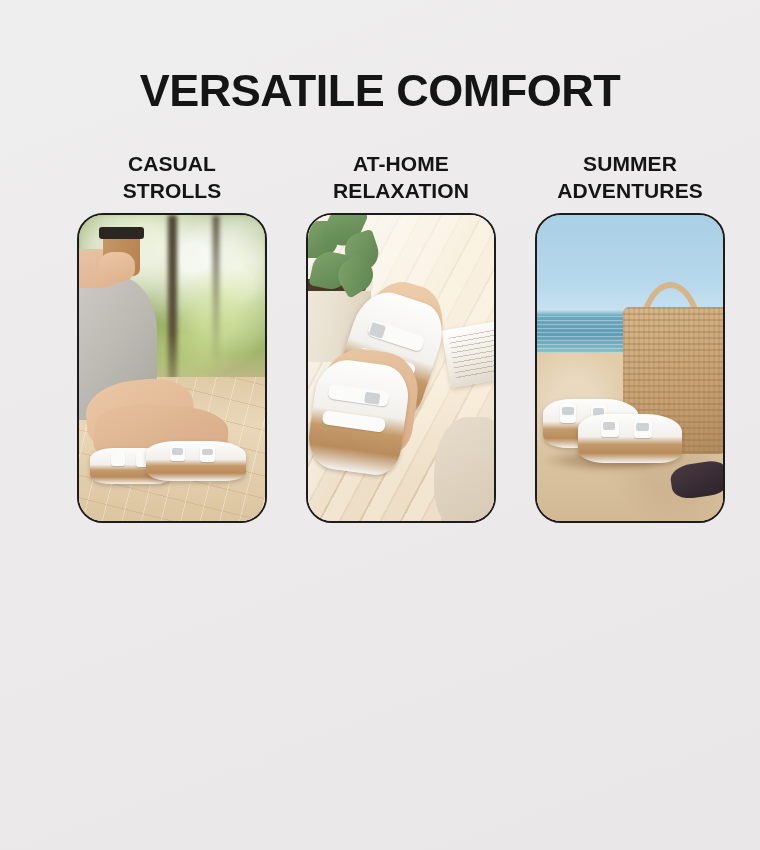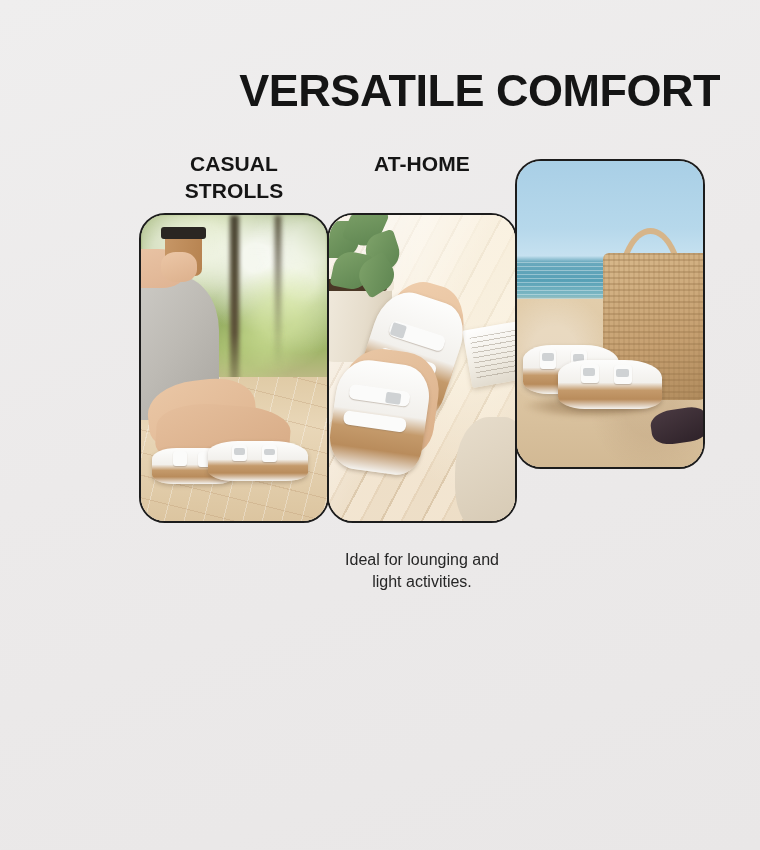--- a/index.html
+++ b/index.html
@@ -18,36 +18,37 @@
     width: 760px;
     height: 850px;
     background: linear-gradient(160deg, #efeeee 0%, #eceaea 45%, #e9e7e7 100%);
     box-sizing: border-box;
   }
 
   
   .headline {
     margin: 0;
     padding: 66px 40px 0 40px;
-    text-align: right;
+    text-align: center;
     font-size: 45px;
     line-height: 50px;
     font-weight: bold;
     letter-spacing: -0.5px;
     color: #151515;
     text-transform: uppercase;
   }
   .headline-line { display: block; }
 
   
   .columns {
     display: flex;
-    justify-content: flex-end;
+    justify-content: space-between;
     align-items: flex-start;
-    padding: 34px 56px 0 78px;
+    gap: 22px;
+    padding: 34px 36px 0 78px;
     box-sizing: border-box;
   }
   .column {
     width: 188px;
     display: flex;
     flex-direction: column;
     align-items: center;
   }
   .col-title {
     margin: 0;
@@ -330,20 +331,21 @@
             <div class="strap" style="left:54%;top:10%;width:15%;height:42%;"></div>
             <div class="buckle" style="left:56%;top:18%;width:11%;height:17%;"></div>
           </div>
         </div>
       </div>
     </div>
 
     <div class="column">
       <h2 class="col-title">
         <span>AT-HOME</span><br>
+        <span>RELAXATION</span>
       </h2>
       <div class="card">
         <div class="scene s2">
           <div class="s2-planks"></div>
           <div class="s2-light"></div>
           <div class="s2-pot"></div>
           <div class="s2-pot-rim"></div>
           <div class="s2-soil"></div>
           <div class="leaf" style="left:-4%;top:2%;width:20%;height:12%;"></div>
           <div class="leaf" style="left:10%;top:-3%;width:19%;height:13%;transform:rotate(24deg);"></div>
@@ -362,24 +364,27 @@
             <div class="buckle" style="left:22%;top:52%;width:16%;height:10%;"></div>
           </div>
           <div class="s2-foot-b"></div>
           <div class="sandal-white s2-sandal-2">
             <div class="strap" style="left:14%;top:24%;width:66%;height:13%;border-radius:6px;"></div>
             <div class="buckle" style="left:54%;top:26%;width:16%;height:10%;"></div>
             <div class="strap" style="left:12%;top:48%;width:68%;height:13%;border-radius:6px;"></div>
           </div>
         </div>
       </div>
-      <p class="caption">Ideal for lounging and light activities.</p>
     </div>
 
     <div class="column">
+      <h2 class="col-title">
+        <span>SUMMER</span><br>
+        <span>ADVENTURES</span>
+      </h2>
       <div class="card">
         <div class="scene s3">
           <div class="s3-sea-shimmer"></div>
           <div class="s3-sand"></div>
           <div class="s3-handle"></div>
           <div class="s3-bag"></div>
           <div class="s3-glasses"></div>
           <div class="s3-shadow"></div>
           <div class="sandal-white s3-sandal-1">
             <div class="strap" style="left:18%;top:10%;width:17%;height:40%;"></div>

